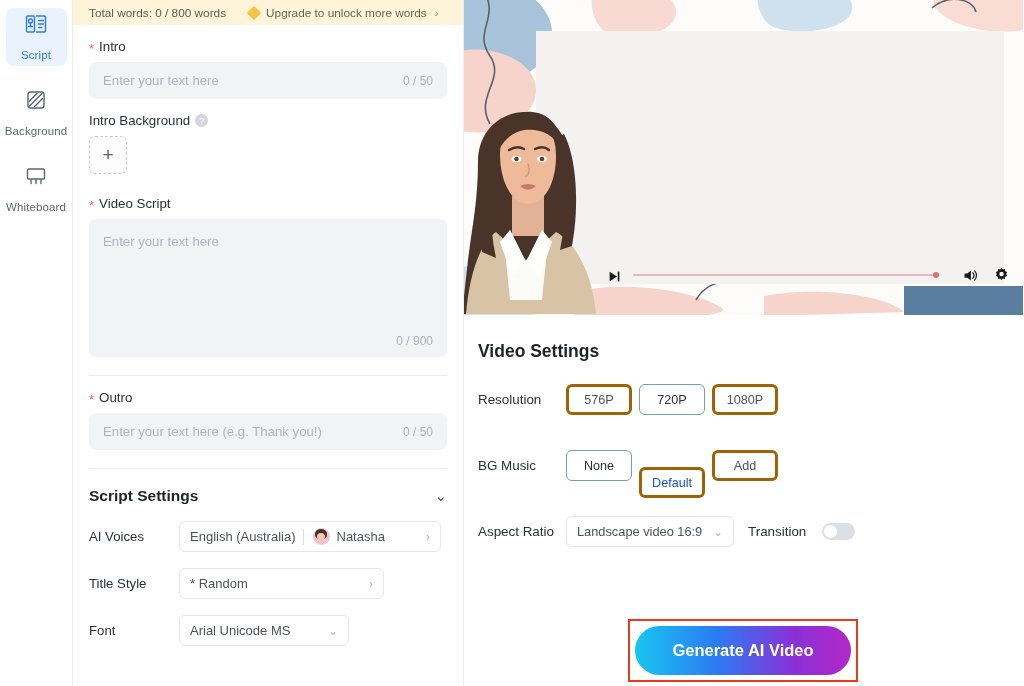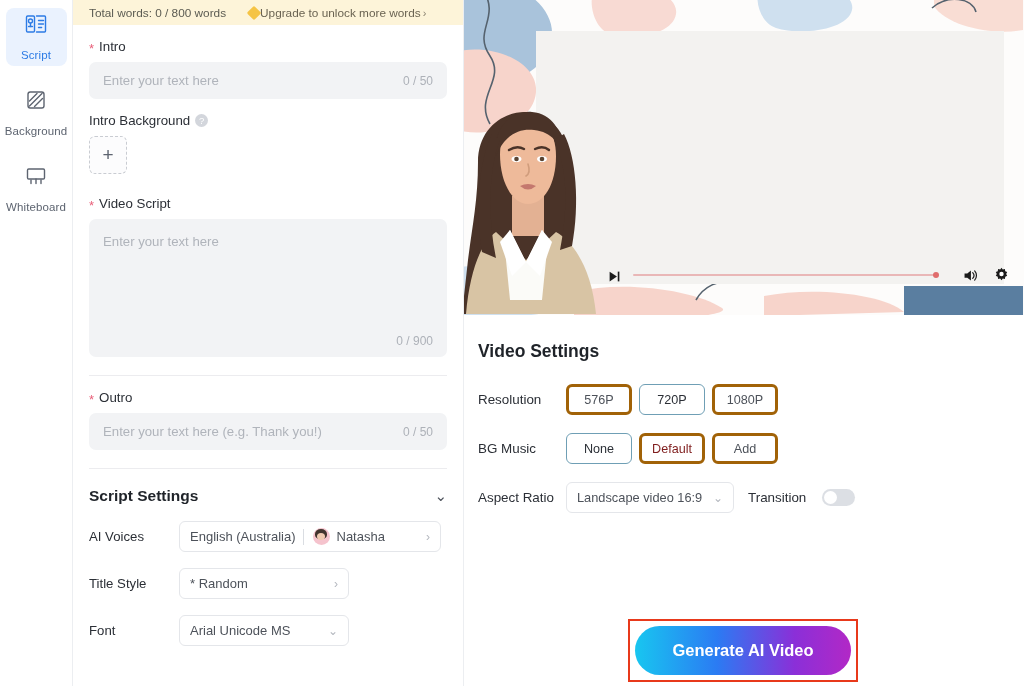--- a/index.html
+++ b/index.html
@@ -46,21 +46,21 @@
   }
   .words-banner {
     height: 25px;
     background: #fdf4d9;
     display: flex; align-items: center;
     padding-left: 16px;
     font-size: 11.8px; color: #5b5b52;
     gap: 22px;
   }
   .upgrade-link {
-    display: flex; align-items: center; 
+    display: flex; align-items: center; gap: 6px;
     color: #6a6352; cursor: pointer;
   }
   .diamond {
     width: 12px; height: 12px; background: #f5c445;
     transform: rotate(45deg) scale(.86);
     border-radius: 2px;
     display: inline-block;
   }
   .chev-sm { font-size: 11px; color: #8a8372; margin-left: 2px; }
 
@@ -114,21 +114,21 @@
   }
   .row-label { width: 90px; font-size: 13.2px; color: #2b2f36; flex: 0 0 90px; }
   .sel {
     border: 1px solid #e4e6ea; border-radius: 6px;
     height: 31px; display: flex; align-items: center;
     padding: 0 10px; font-size: 13px; color: #4d525a;
     background: #fff; cursor: pointer;
   }
   .sel .caret { margin-left: auto; color: #b4b8bf; font-size: 12px; padding-left: 10px;}
   .sel.voices { width: 262px; }
-  .sel.title { width: 170px; }
+  .sel.title { width: 205px; }
   .sel.font { width: 170px; text-align: center; }
   .vsep { width: 1px; height: 16px; background: #dadde2; margin: 0 9px 0 7px; }
   .mini-av {
     width: 17px; height: 17px; border-radius: 50%;
     background: #f5c3cd; overflow: hidden; position: relative;
     flex: 0 0 17px; margin-right: 7px;
   }
   .mini-av::before {
     content: ""; position: absolute; left: 2.5px; top: 0.5px;
     width: 12px; height: 10px; border-radius: 50% 50% 40% 40%;
@@ -180,21 +180,21 @@
   .vs h2 { font-size: 17.5px; font-weight: bold; color: #1f2329; margin-bottom: 22px; }
   .vs-row { display: flex; align-items: center; margin-bottom: 18px; }
   .vs-label { font-size: 13.4px; color: #2b2f36; width: 88px; flex: 0 0 88px; }
   .pill {
     border: 3px solid #a16207; border-radius: 6px; background: #fff;
     height: 31px; min-width: 66px; padding: 0 8px;
     display: flex; align-items: center; justify-content: center;
     font-size: 12.6px; color: #4d525a; margin-right: 7px; cursor: pointer;
   }
   .pill.sel-on { border: 1.6px solid #6f9fb5; color: #2b2f36; }
-  .pill.dim { color: #7f1d1d; }
+  .pill.dim { color: #1d4ed8; margin-top: 34px; }
   .ar-sel {
     border: 1px solid #e4e6ea; border-radius: 6px; background: #fff;
     height: 31px; width: 168px; padding: 0 10px;
     display: flex; align-items: center; font-size: 12.8px; color: #4d525a;
     cursor: pointer;
   }
   .ar-sel .caret { margin-left: auto; color: #b4b8bf; font-size: 12px; }
   .trans-label { font-size: 13.4px; color: #2b2f36; margin-left: 14px; }
   .toggle {
     width: 33px; height: 17px; border-radius: 9px; background: #dcdfe4;

